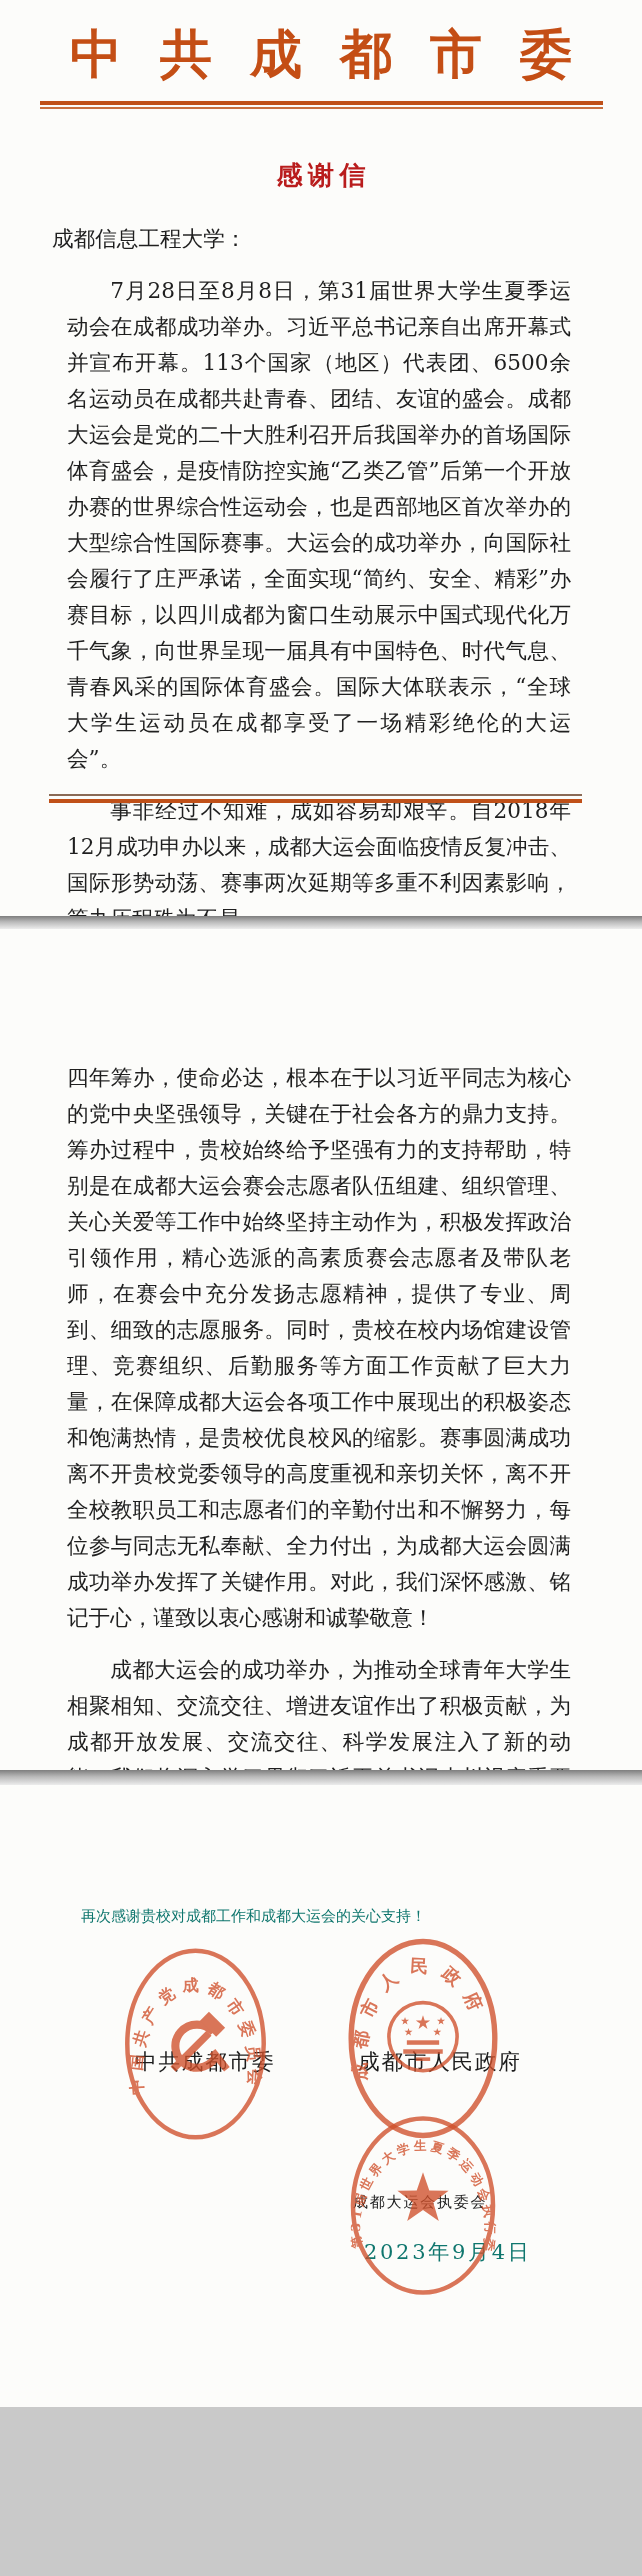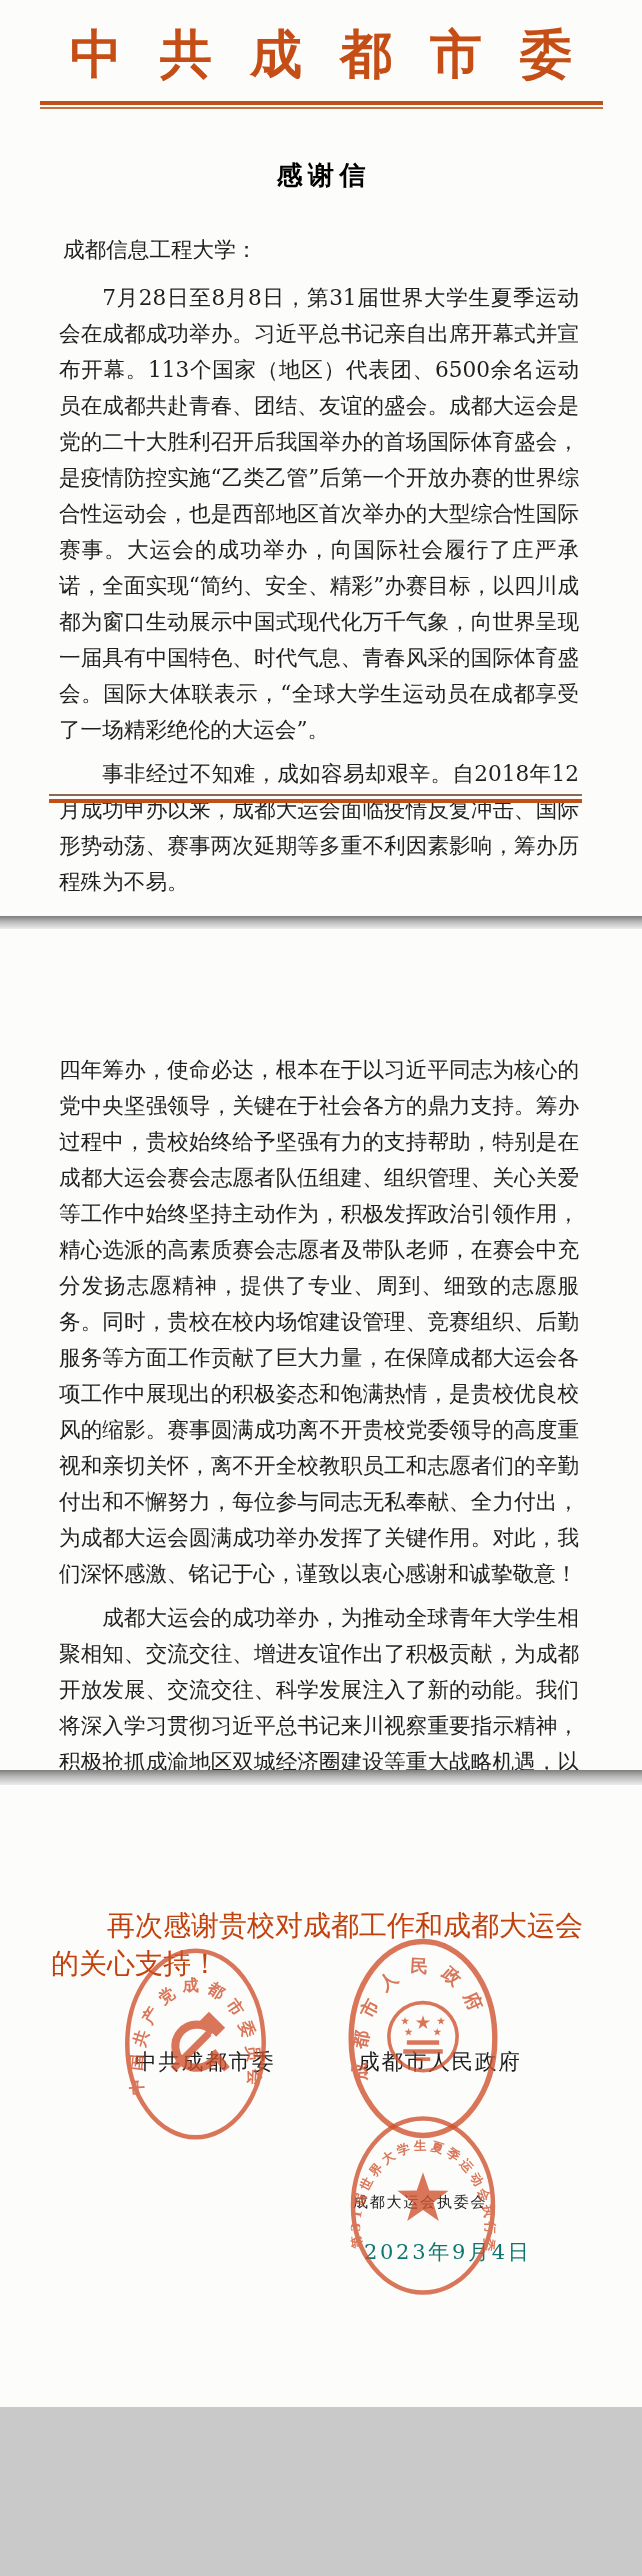--- a/index.html
+++ b/index.html
@@ -33,48 +33,48 @@
     letter-spacing:38px;text-indent:38px;
     white-space:nowrap;
   }
   .hr{position:absolute;left:40px;width:563px;}
   .hr.thick{top:101px;height:3.6px;background:#c05018;}
   .hr.thin{top:107px;height:1.8px;background:#c87040;}
 
   .title{
     position:absolute;top:158px;left:0;width:642px;
     text-align:center;
-    font-size:26px;font-weight:bold;color:#000000;
+    font-size:26px;font-weight:bold;color:#b91c1c;
     letter-spacing:5.4px;text-indent:5.4px;
   }
 
   .body-block{
     position:absolute;left:51px;width:536px;
     font-size:21.6px;line-height:36px;color:#1f1f1f;
     text-align:justify;
   }
   #body1{top:220px;}
   #body2{top:115px;}
-  .salute{margin:12px;}
-  .para{margin:8px;text-indent:2em;}
+  .salute{margin:1px;}
+  .para{margin:16px;text-indent:2em;}
   .para.noindent{text-indent:0;}
 
   .fr{position:absolute;left:49px;width:533px;}
   .fr.thin{top:794px;height:1.8px;background:#8a6a55;}
   .fr.thick{top:799px;height:3.6px;background:#c05018;}
 
   .pagenum{
     position:absolute;top:904px;left:50px;
     font-size:19px;color:#333;letter-spacing:3.6px;
   }
 
   
   .closing{
     position:absolute;top:122px;left:51px;width:540px;
-    font-size:28px;color:#c2410c;text-indent:2em;
+    font-size:15px;color:#0f766e;text-indent:2em;
   }
   .seal-caption{
     position:absolute;z-index:1;
     font-size:21.6px;color:#1c1c1c;letter-spacing:1.8px;
     white-space:nowrap;
   }
   #cap-party{top:262px;left:135px;}
   #cap-gov{top:262px;left:358px;}
   #cap-exec{top:408px;left:353px;font-size:15px;}
   .date-line{

